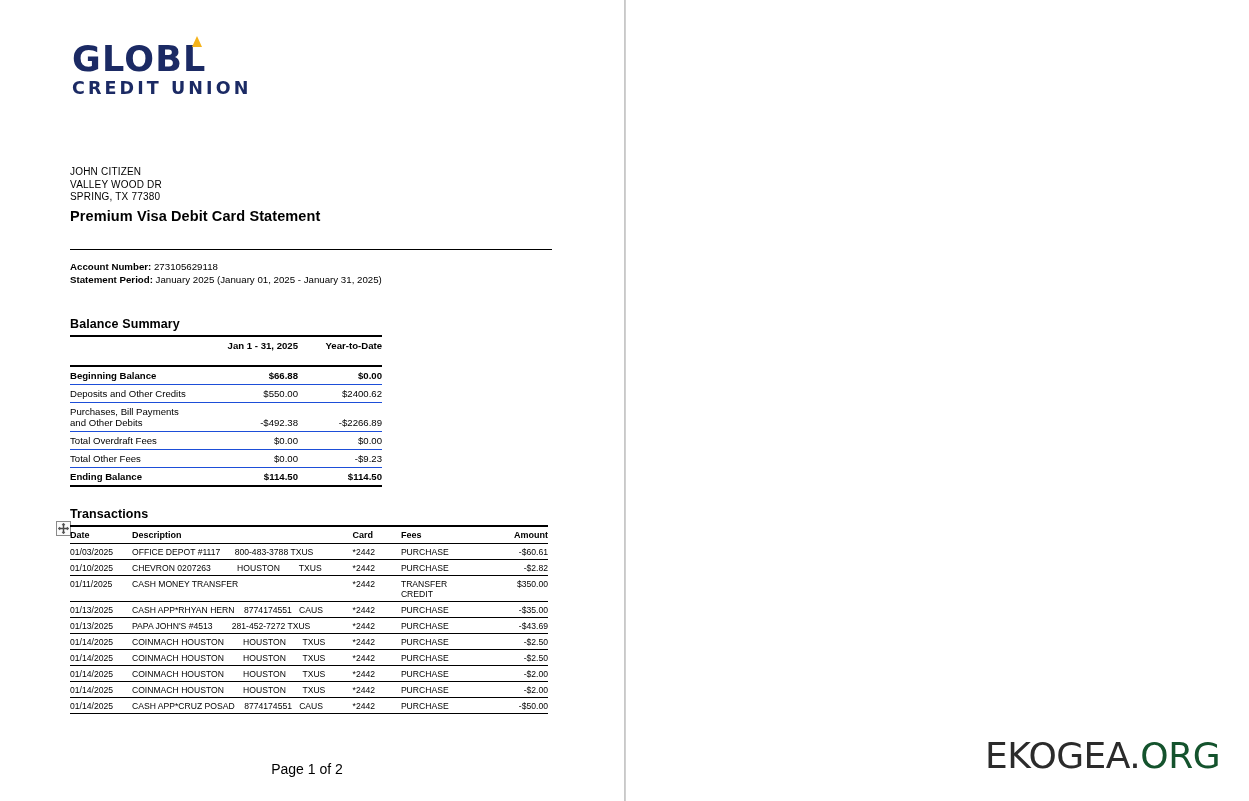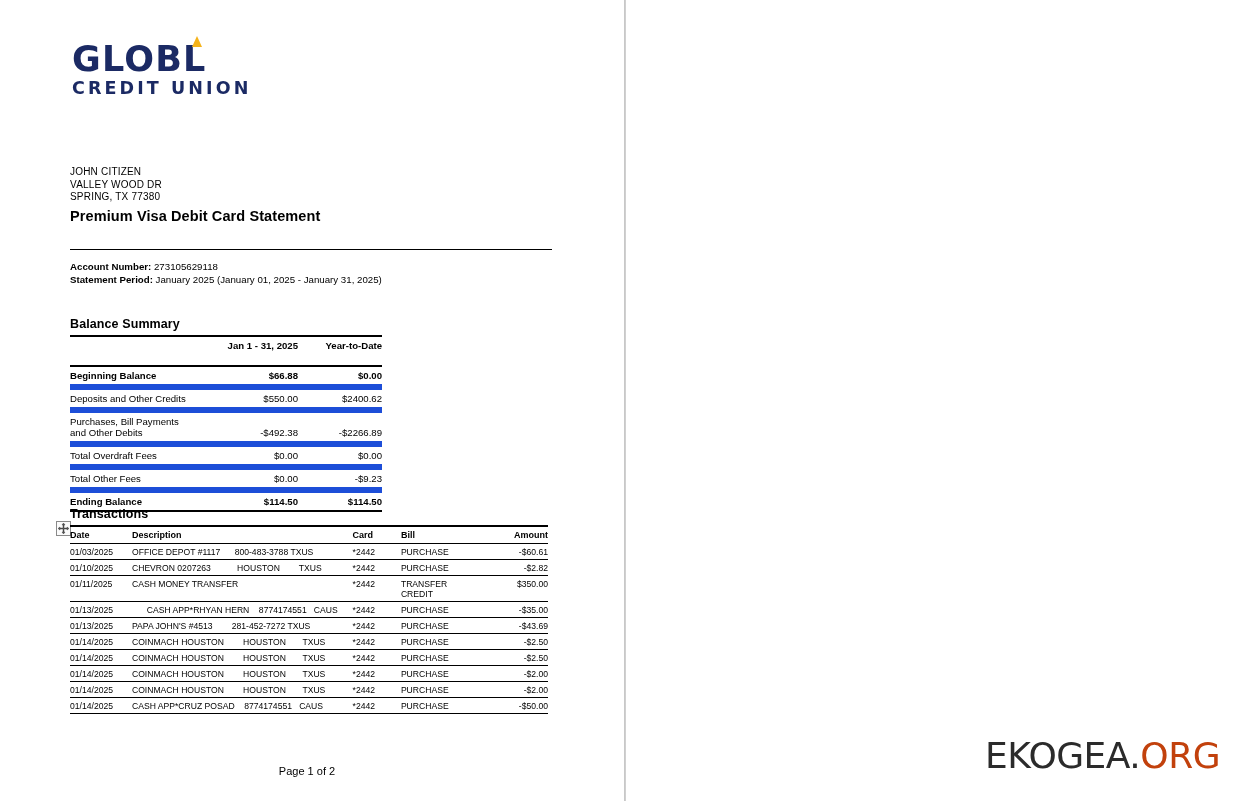--- a/index.html
+++ b/index.html
@@ -87,21 +87,21 @@
   .sect-title { font-size: 12.5px; font-weight: 700; letter-spacing: .1px; }
 
   
   .summary-wrap { position: absolute; left: 70px; top: 317px; width: 312px; }
   .summary-rule { border-top: 2px solid #000; margin-top: 4px; }
   table.summary { border-collapse: collapse; width: 312px; font-size: 9.6px; margin-top: 0; }
   table.summary th, table.summary td { padding: 3px 0 3px 0; vertical-align: bottom; }
   table.summary thead th { font-weight: 700; text-align: right; padding-bottom: 14px; }
   table.summary thead th.lbl { text-align: left; }
   table.summary thead tr { border-bottom: 2px solid #000; }
-  table.summary tbody tr { border-bottom: 6px solid #1d4ed8; }
+  table.summary tbody tr { border-bottom: 1px solid #1d4ed8; }
   table.summary tbody tr.last { border-bottom: 2px solid #000; margin-left: 16px; }
   table.summary td.lbl { text-align: left; }
   table.summary td.num { text-align: right; }
   table.summary tr.bold td { font-weight: 700; }
   .col-period { width: 95px; }
   .col-ytd { width: 84px; }
 
   
   .tx-wrap { position: absolute; left: 70px; top: 507px; width: 478px; }
   .tx-rule { border-top: 2px solid #000; margin-top: 4px; }
@@ -124,36 +124,36 @@
     border: 1px solid #8a8a8a;
     background: #fbfbfb;
     box-sizing: border-box;
   }
   .move-handle svg { display: block; }
 
   
   .footer {
     position: absolute;
     bottom: 24px;
-    font-size: 11px;
+    font-size: 14px;
     text-align: center;
   }
   .footer-left  { left: 0; width: 614px; }
 
   
   .watermark {
     position: absolute;
     left: 985px; top: 736px;
     font-family: "DejaVu Sans", sans-serif;
     font-size: 36px;
     letter-spacing: -0.5px;
     line-height: 40px;
   }
   .wm-dark { color: #2b2b2b; }
-  .wm-green { color: #c2410c; }
+  .wm-green { color: #14532d; }
 </style>
 </head>
 <body>
 
 <div class="viewport">
 
   <div class="page page-left">
 
     <div class="hdr">
       <div class="logo">
@@ -231,21 +231,21 @@
 
     <div class="tx-wrap">
       <div class="sect-title">Transactions</div>
       <div class="tx-rule"></div>
       <table class="tx">
         <thead>
           <tr>
             <th class="c-date">Date</th>
             <th class="c-desc">Description</th>
             <th class="c-card">Card</th>
-            <th class="c-type">Bill</th>
+            <th class="c-type">Fees</th>
             <th class="c-amt">Amount</th>
           </tr>
         </thead>
         <tbody id="tx1-body">
             <tr>
               <td class="c-date" style="white-space: pre-wrap;">01/03/2025</td>
               <td class="c-desc" style="white-space: pre-wrap;">OFFICE DEPOT #1117      800-483-3788 TXUS</td>
               <td class="c-card" style="white-space: pre-wrap;">*2442</td>
               <td class="c-type" style="white-space: pre-wrap;">PURCHASE</td>
               <td class="c-amt" style="white-space: pre-wrap;">-$60.61</td>
@@ -260,21 +260,21 @@
             <tr>
               <td class="c-date" style="white-space: pre-wrap;">01/11/2025</td>
               <td class="c-desc" style="white-space: pre-wrap;">CASH MONEY TRANSFER</td>
               <td class="c-card" style="white-space: pre-wrap;">*2442</td>
               <td class="c-type" style="white-space: pre-wrap;">TRANSFER
 CREDIT</td>
               <td class="c-amt" style="white-space: pre-wrap;">$350.00</td>
             </tr>
             <tr>
               <td class="c-date" style="white-space: pre-wrap;">01/13/2025</td>
-              <td class="c-desc" style="white-space: pre-wrap; text-align: center;">CASH APP*RHYAN HERN    8774174551   CAUS</td>
+              <td class="c-desc" style="white-space: pre-wrap;">CASH APP*RHYAN HERN    8774174551   CAUS</td>
               <td class="c-card" style="white-space: pre-wrap;">*2442</td>
               <td class="c-type" style="white-space: pre-wrap;">PURCHASE</td>
               <td class="c-amt" style="white-space: pre-wrap;">-$35.00</td>
             </tr>
             <tr>
               <td class="c-date" style="white-space: pre-wrap;">01/13/2025</td>
               <td class="c-desc" style="white-space: pre-wrap;">PAPA JOHN'S #4513        281-452-7272 TXUS</td>
               <td class="c-card" style="white-space: pre-wrap;">*2442</td>
               <td class="c-type" style="white-space: pre-wrap;">PURCHASE</td>
               <td class="c-amt" style="white-space: pre-wrap;">-$43.69</td>

